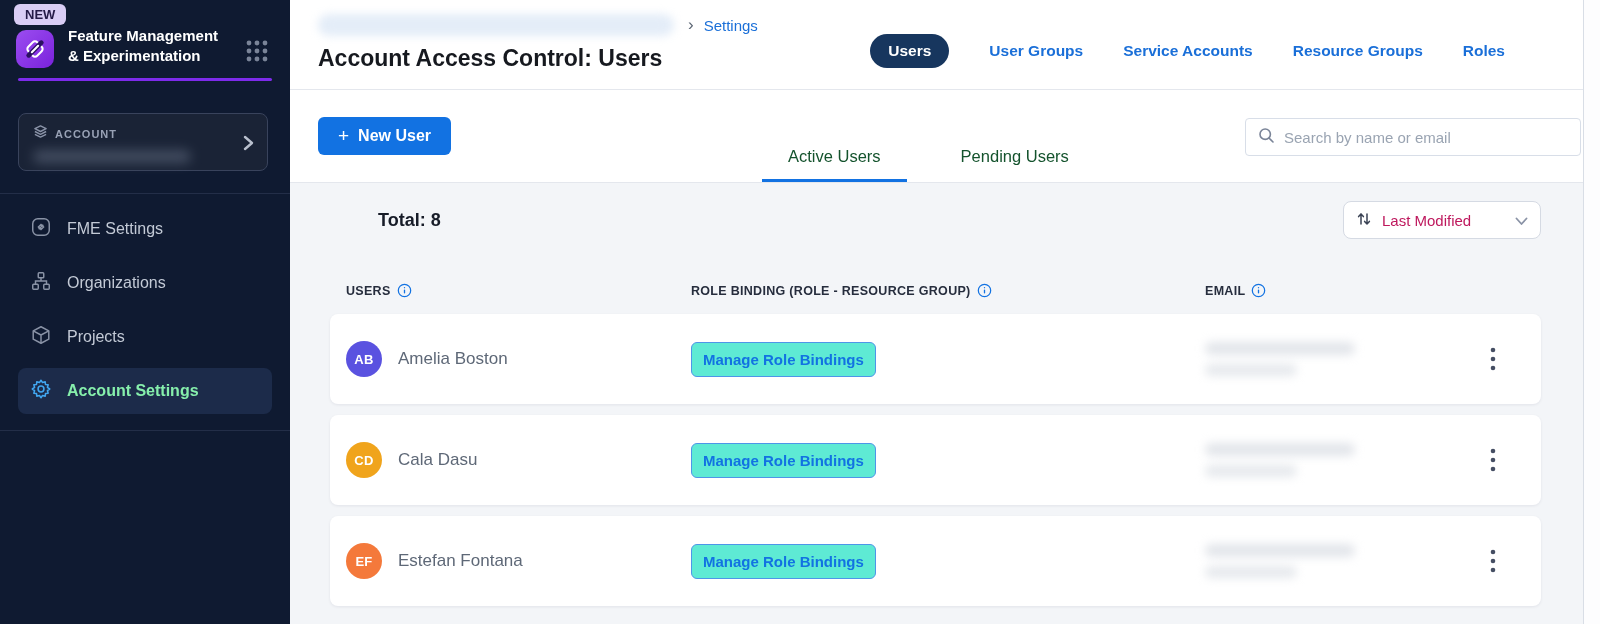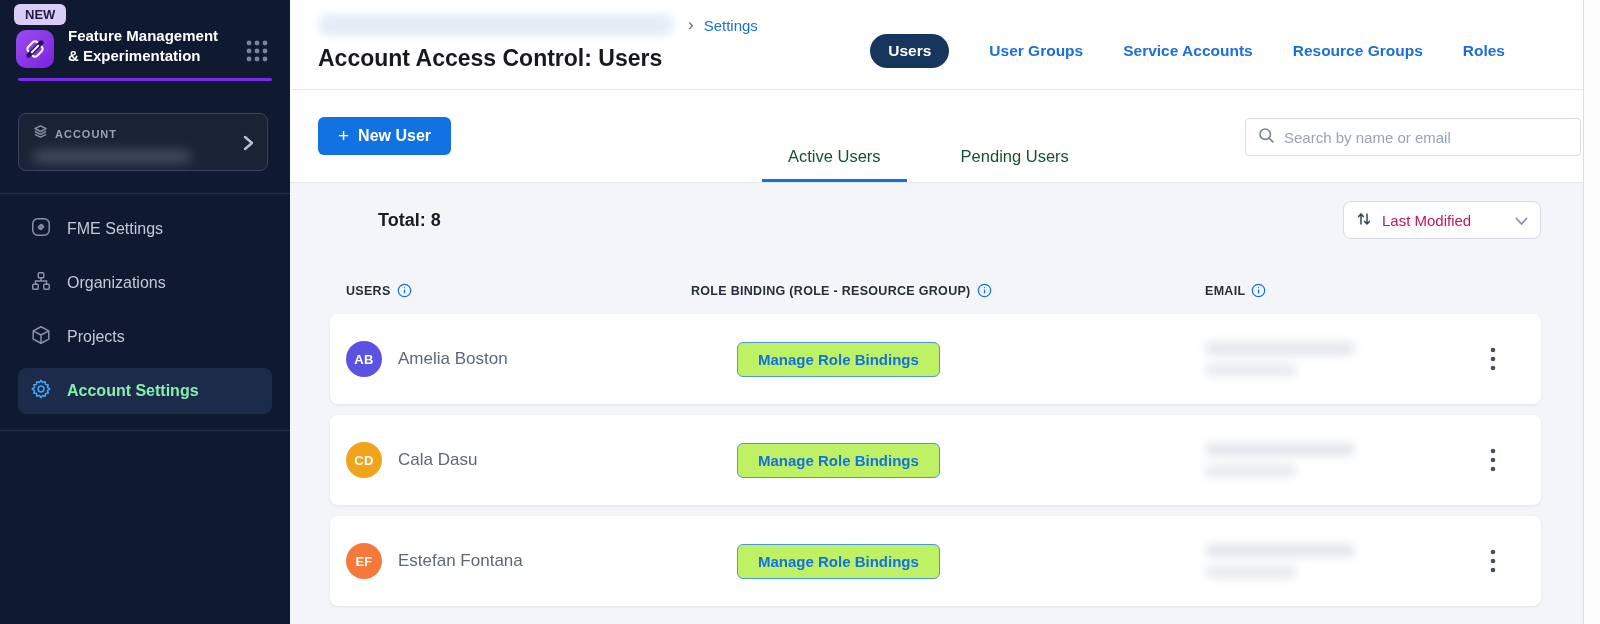--- a/index.html
+++ b/index.html
@@ -156,23 +156,23 @@
     align-items: center; padding-left: 16px;
   }
   .user-cell { display: flex; align-items: center; gap: 16px; }
   .avatar {
     width: 36px; height: 36px; border-radius: 50%;
     display: flex; align-items: center; justify-content: center;
     color: #FFFFFF; font-size: 13px; font-weight: bold; letter-spacing: .3px;
   }
   .user-name { font-size: 17px; color: #5E6877; }
   .manage-btn {
-    background: #bef264; border: 1px solid #4E95E8; color: #1272E2;
+    background: #5eead4; border: 1px solid #4E95E8; color: #1272E2;
     font-family: inherit; font-size: 15px; font-weight: 600;
-    padding: 8px 20px; border-radius: 6px; cursor: pointer; width: fit-content; margin-left: 46px;
+    padding: 8px 11px; border-radius: 6px; cursor: pointer; width: fit-content;
   }
   .email-blur { display: flex; flex-direction: column; gap: 9px; }
   .email-blur .bar1 { width: 150px; height: 13px; background: #E2E5EA; border-radius: 7px; filter: blur(5px); }
   .email-blur .bar2 { width: 92px; height: 12px; background: #E6E9ED; border-radius: 7px; filter: blur(5px); }
   .kebab-btn {
     background: none; border: none; cursor: pointer;
     justify-self: center; display: flex; padding: 6px;
   }
 </style>
 </head>

